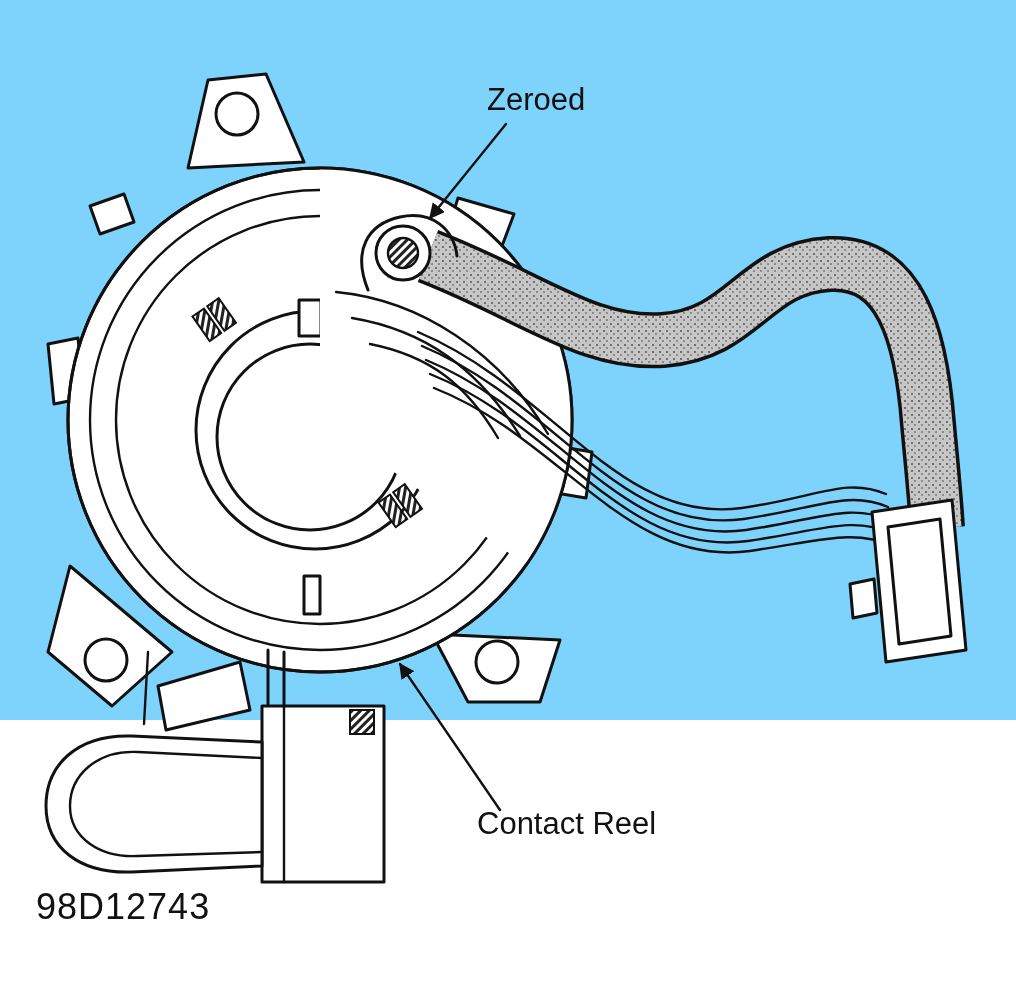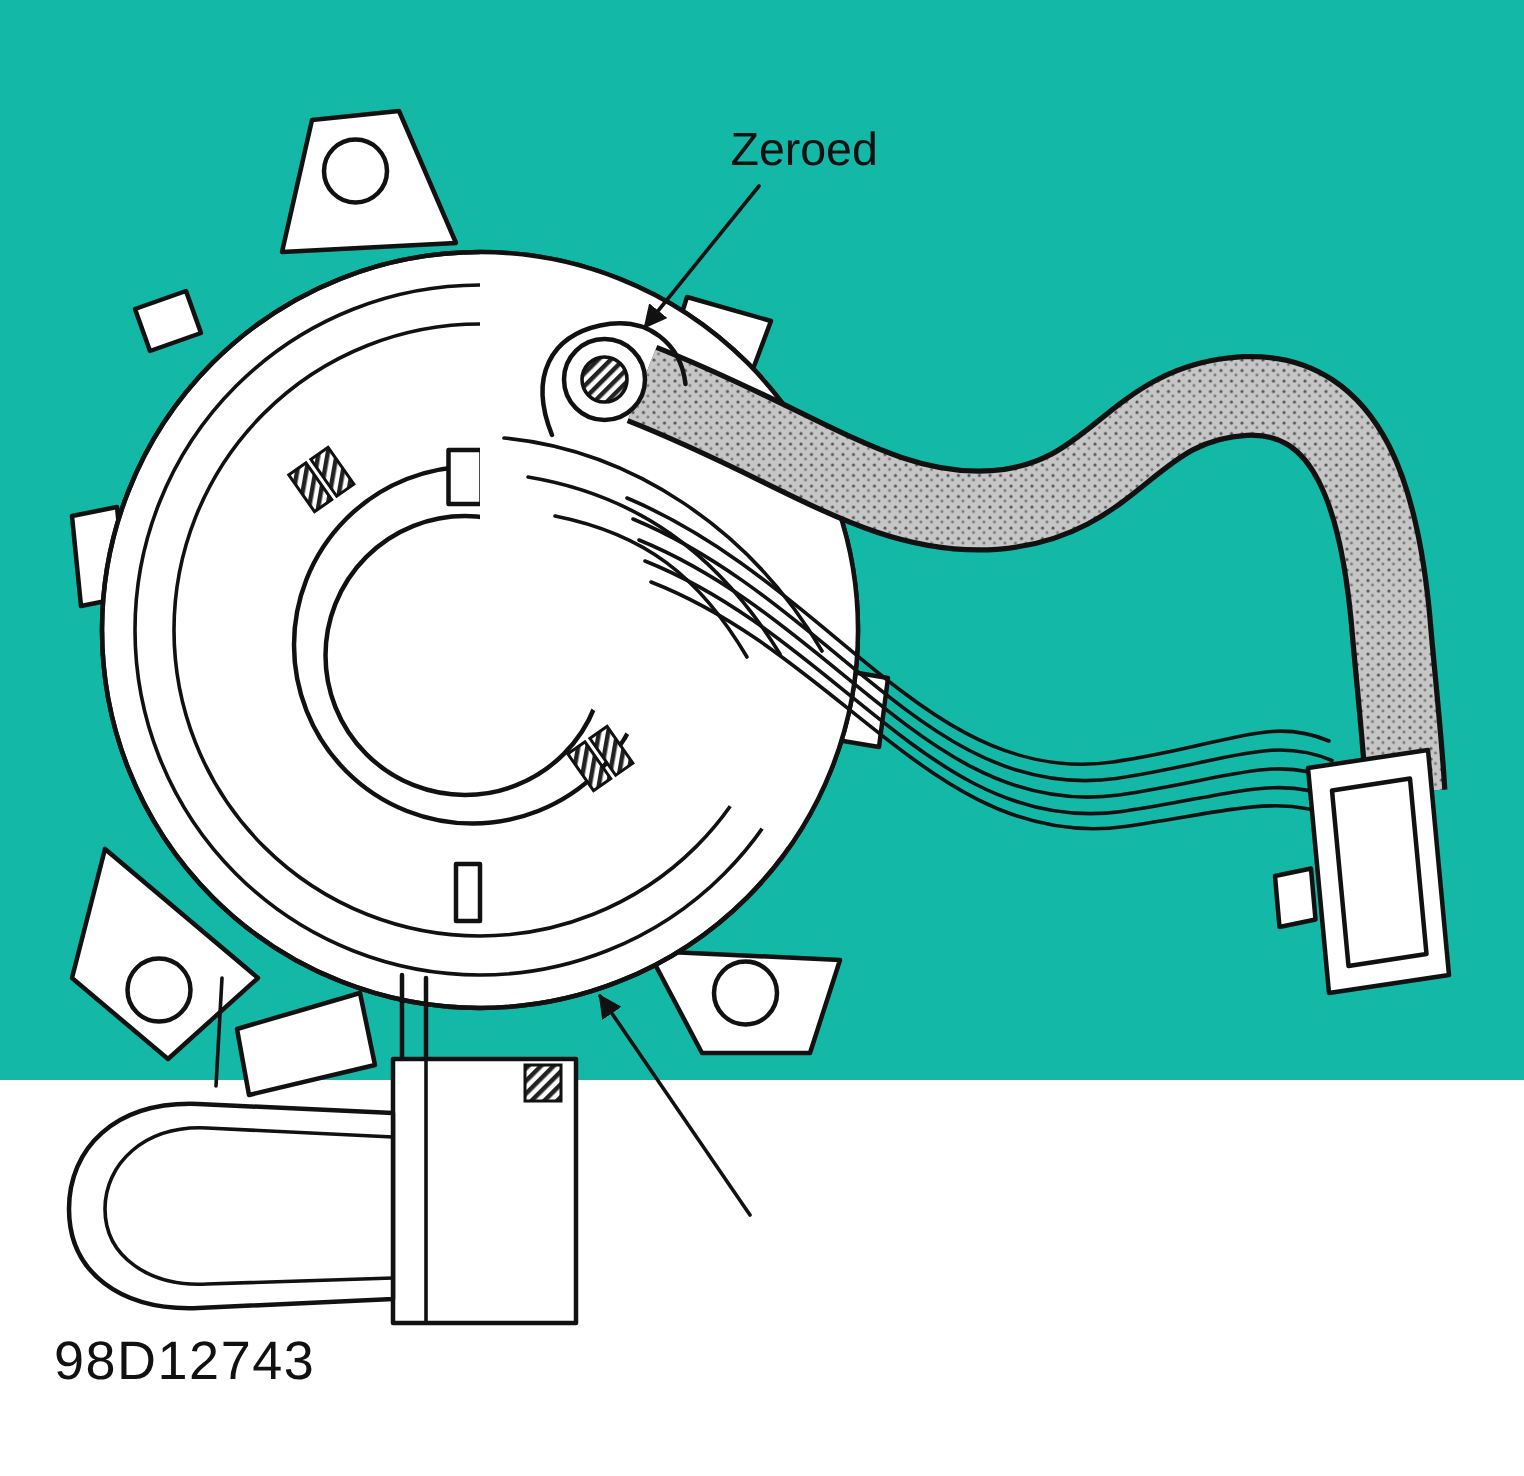--- a/index.html
+++ b/index.html
@@ -8,21 +8,21 @@
     width: 1016px;
     height: 984px;
     background: #ffffff;
     font-family: "Liberation Sans", sans-serif;
     overflow: hidden;
   }
   .figure-wrap {
     position: relative;
     width: 1016px;
     height: 720px;
-    background: #14b8a6;
+    background: #7dd3fc;
   }
   svg.diagram {
     position: absolute;
     left: 0; top: 0;
     width: 1016px;
     height: 984px;
   }
   svg .ln { fill: none; stroke: #111111; stroke-width: 3; stroke-linejoin: round; stroke-linecap: round; }
   svg .ln2 { fill: none; stroke: #111111; stroke-width: 2.4; stroke-linejoin: round; stroke-linecap: round; }
   svg .wh { fill: #ffffff; stroke: #111111; stroke-width: 3; stroke-linejoin: round; }
@@ -136,15 +136,16 @@
       <circle cx="403" cy="253" r="15" fill="url(#hatch)" stroke="#111" stroke-width="2.4"></circle>
     </g>
 
     <g>
       <line class="ln2" x1="506" y1="124" x2="430" y2="218" marker-end="url(#arrow)"></line>
       <line class="ln2" x1="500" y1="810" x2="400" y2="664" marker-end="url(#arrow)"></line>
     </g>
   </svg>
 
   <div class="label label-zeroed">Zeroed</div>
+  <div class="label label-contact-reel">Contact Reel</div>
   <div class="label label-fignum">98D12743</div>
 
 </div>
 
 </body></html>

